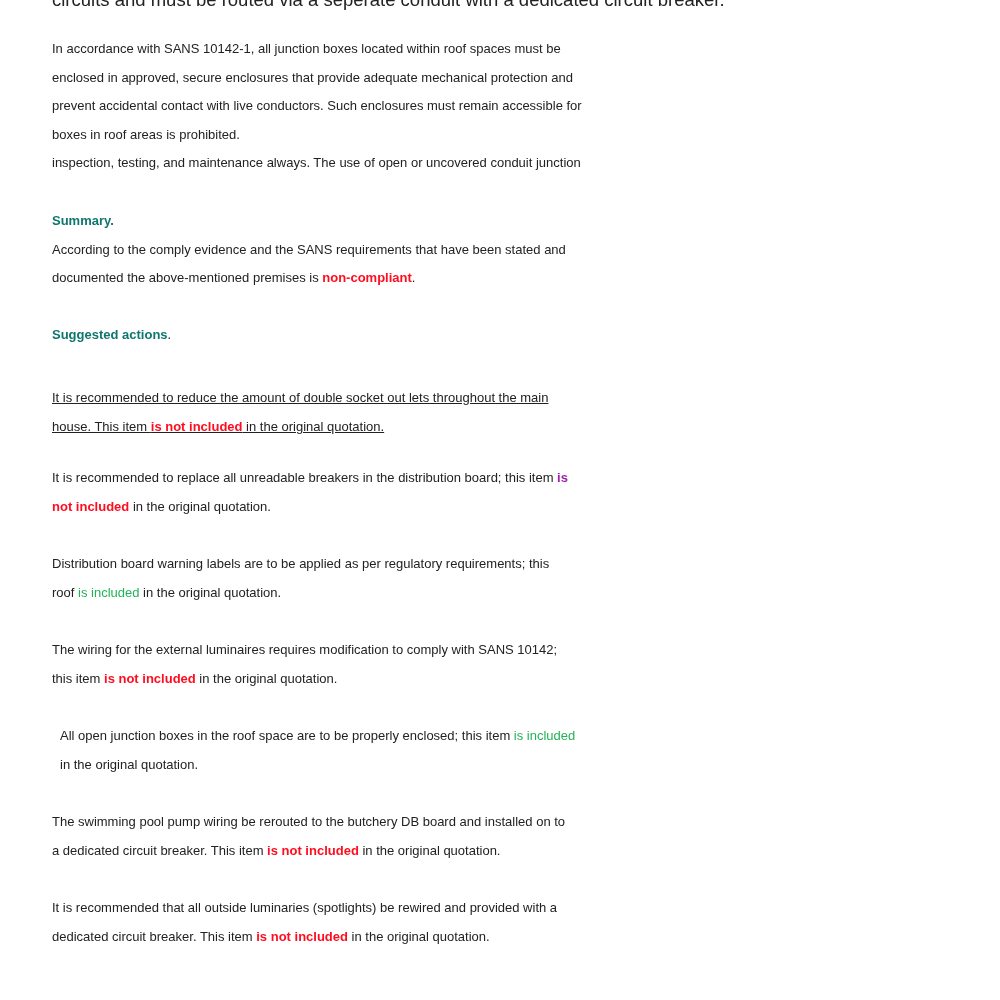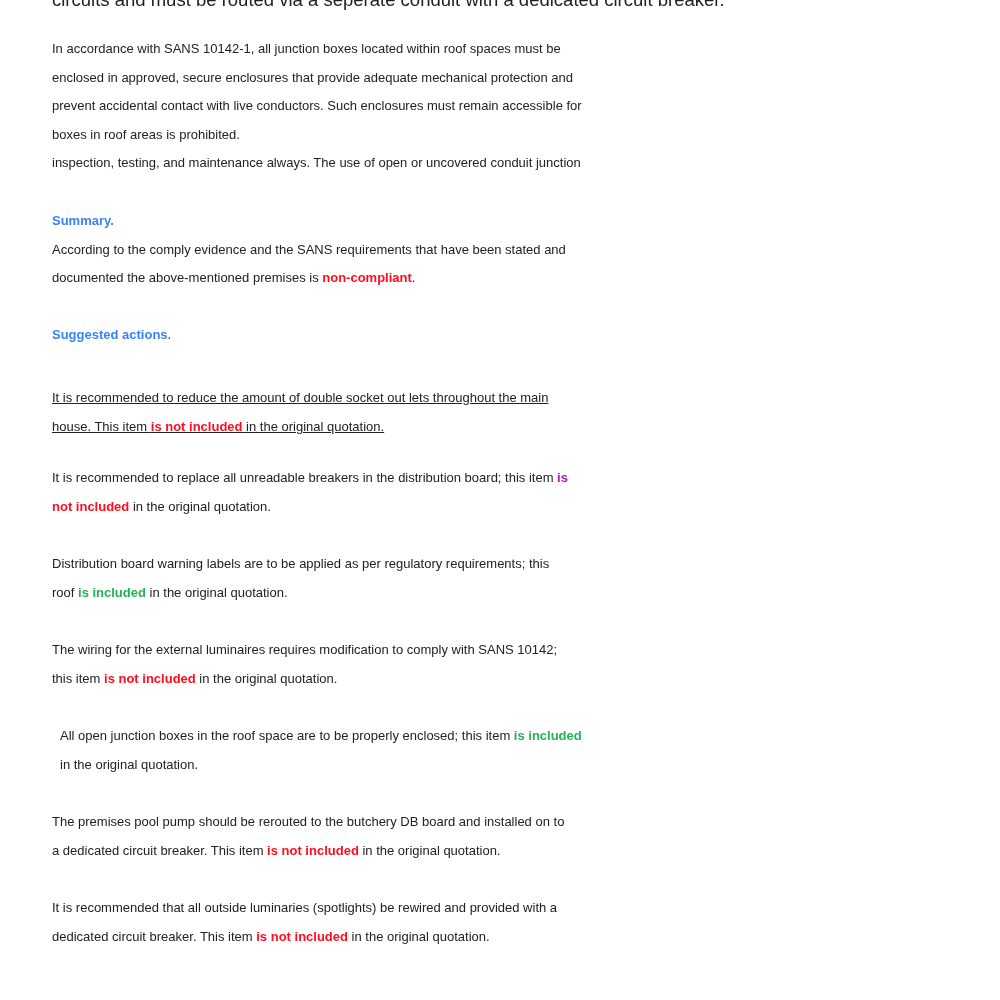--- a/index.html
+++ b/index.html
@@ -33,22 +33,22 @@
   .block {
     position: absolute;
     left: 0;
     width: 900px;
     font-size: 13px;
     line-height: 28.6px;
     margin: 0;
   }
   .block span { white-space: normal; }
   .red { color: #ff0d1f; font-weight: bold; }
-  .green { color: #22b357; font-weight: bold; }
-  .bold { font-weight: bold; color: #3b82f6; }
+  .green { color: #22b357; font-weight: normal; }
+  .bold { font-weight: bold; color: #0f766e; }
   .nowrap-line { display: block; white-space: nowrap; }
 </style>
 </head>
 <body>
 
 <div class="page">
 
   <div class="cut-line">circuits and must be routed via a seperate conduit with a dedicated circuit breaker.</div>
 
   <div class="block" style="top:35px;">
@@ -88,21 +88,21 @@
     <span class="nowrap-line"><span>The wiring for the external luminaires requires modification to comply with SANS 10142;</span><span class="red" style="color: rgb(255, 13, 31);"></span></span>
     <span class="nowrap-line"><span>this item </span><span class="red" style="color: rgb(255, 13, 31);">is not included</span><span> in the original quotation.</span></span>
   </div>
 
   <div class="block" style="top:722px;margin-left:8px;">
     <span class="nowrap-line"><span>All open junction boxes in the roof space are to be properly enclosed; this item </span><span class="green" style="color: rgb(34, 179, 87);">is included</span></span>
     <span class="nowrap-line"><span>in the original quotation.</span><span class="green" style="color: rgb(34, 179, 87);"></span><span></span></span>
   </div>
 
   <div class="block" style="top:808px;">
-    <span class="nowrap-line"><span>The premises pool pump should be rerouted to the butchery DB board and installed on to</span><span class="red" style="color: rgb(255, 13, 31);"></span></span>
+    <span class="nowrap-line"><span>The swimming pool pump wiring be rerouted to the butchery DB board and installed on to</span><span class="red" style="color: rgb(255, 13, 31);"></span></span>
     <span class="nowrap-line"><span>a dedicated circuit breaker. This item </span><span class="red" style="color: rgb(255, 13, 31);">is not included</span><span> in the original quotation.</span></span>
   </div>
 
   <div class="block" style="top:894px;">
     <span class="nowrap-line"><span>It is recommended that all outside luminaries (spotlights) be rewired and provided with a</span><span class="red" style="color: rgb(255, 13, 31);"></span></span>
     <span class="nowrap-line"><span>dedicated circuit breaker. This item </span><span class="red" style="color: rgb(255, 13, 31);">is not included</span><span> in the original quotation.</span></span>
   </div>
 
 </div>
 

